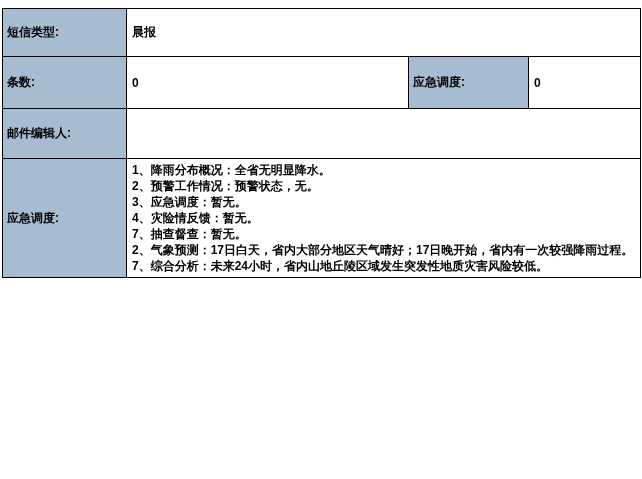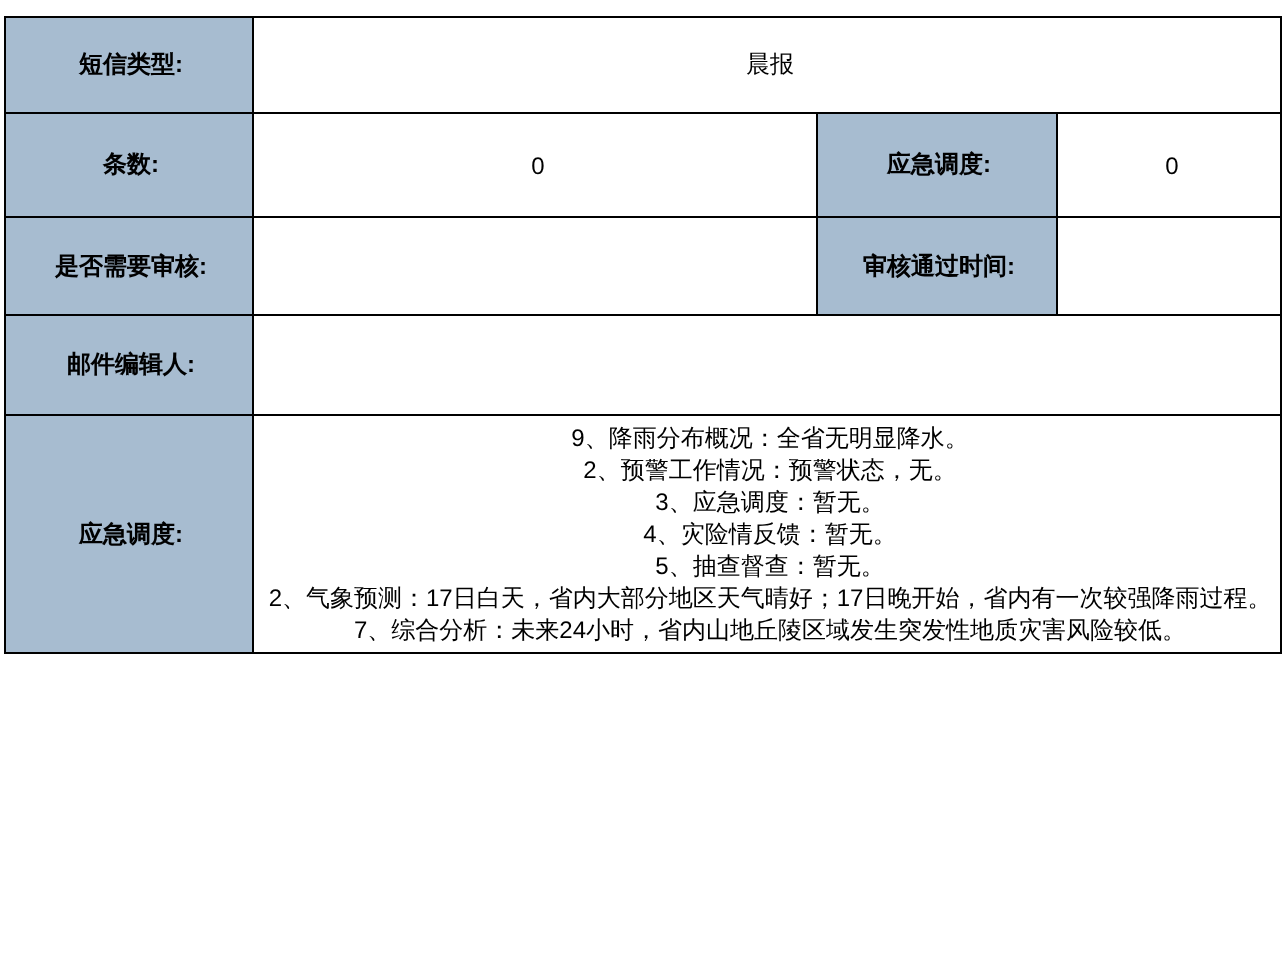--- a/index.html
+++ b/index.html
@@ -21,32 +21,31 @@
     border-collapse: collapse;
     table-layout: fixed;
     width: 638px;
   }
   table.detail th,
   table.detail td {
     border: 1px solid #000000;
     font-size: 12px;
     vertical-align: middle;
     overflow: hidden;
-    text-align: center;
   }
   th.label {
     background: #a7bcd0;
     font-weight: bold;
     text-align: left;
     padding: 2px 2px 2px 4px;
     color: #000000;
   }
   td.value {
     background: #ffffff;
-    font-weight: normal;
+    font-weight: bold;
     padding: 2px 2px 2px 5px;
   }
   tr.r48 { height: 48px; }
   tr.r52 { height: 52px; }
   tr.r50 { height: 50px; }
   tr.r49 { height: 49px; }
   tr.r116 { height: 116px; }
   td.content-cell {
     vertical-align: middle;
     padding: 3px 2px 3px 5px;
@@ -71,37 +70,31 @@
       <tr class="r48">
         <th class="label">短信类型:</th>
         <td class="value" colspan="3">晨报</td>
       </tr>
       <tr class="r52">
         <th class="label">条数:</th>
         <td class="value">0</td>
         <th class="label">应急调度:</th>
         <td class="value">0</td>
       </tr>
-      <tr class="r49">
-        <th class="label">是否需要审核:</th>
-        <td class="value"></td>
-        <th class="label">审核通过时间:</th>
-        <td class="value"></td>
-      </tr>
       <tr class="r50">
         <th class="label">邮件编辑人:</th>
         <td class="value" colspan="3"></td>
       </tr>
       <tr class="r116">
         <th class="label">应急调度:</th>
         <td class="value content-cell" colspan="3">
-          <div class="content-line">9、降雨分布概况：全省无明显降水。</div>
+          <div class="content-line">1、降雨分布概况：全省无明显降水。</div>
           <div class="content-line">2、预警工作情况：预警状态，无。</div>
           <div class="content-line">3、应急调度：暂无。</div>
           <div class="content-line">4、灾险情反馈：暂无。</div>
-          <div class="content-line">5、抽查督查：暂无。</div>
+          <div class="content-line">7、抽查督查：暂无。</div>
           <div class="content-line">2、气象预测：17日白天，省内大部分地区天气晴好；17日晚开始，省内有一次较强降雨过程。</div>
           <div class="content-line">7、综合分析：未来24小时，省内山地丘陵区域发生突发性地质灾害风险较低。</div>
         </td>
       </tr>
     </tbody>
   </table>
 </div>
 
 </body></html>

